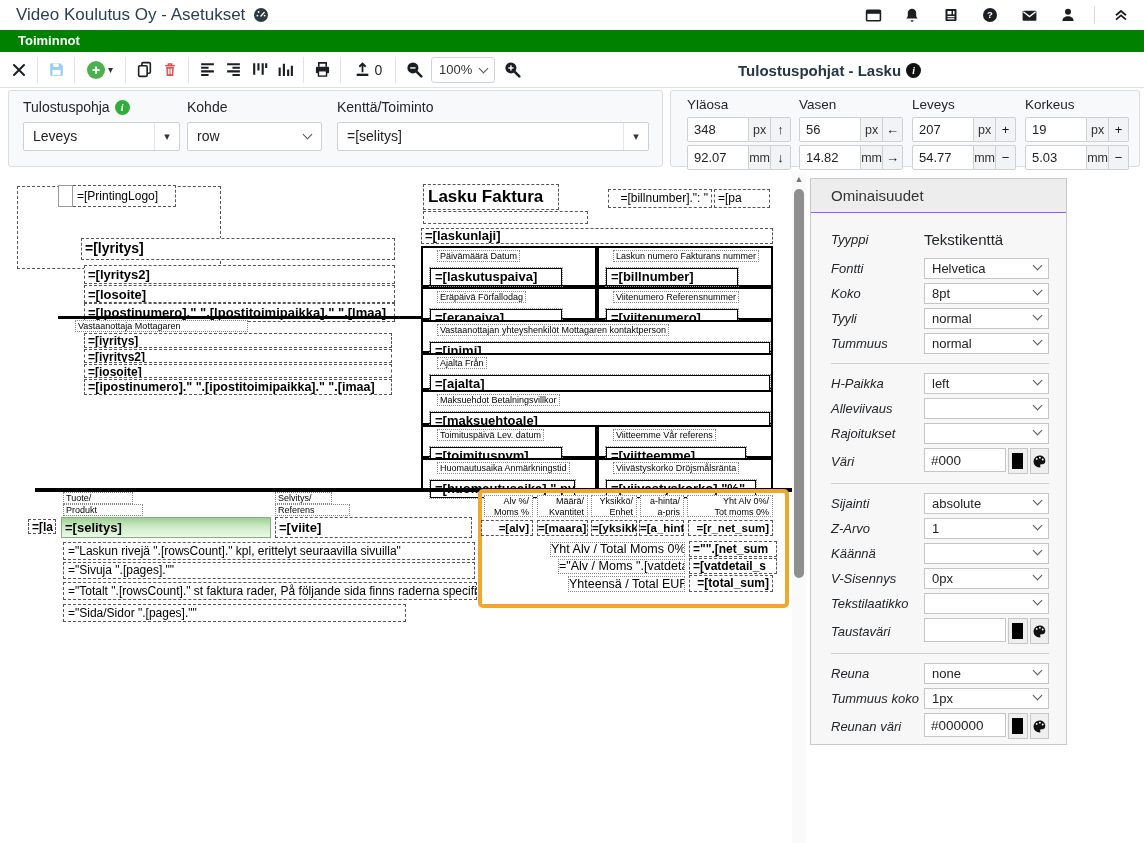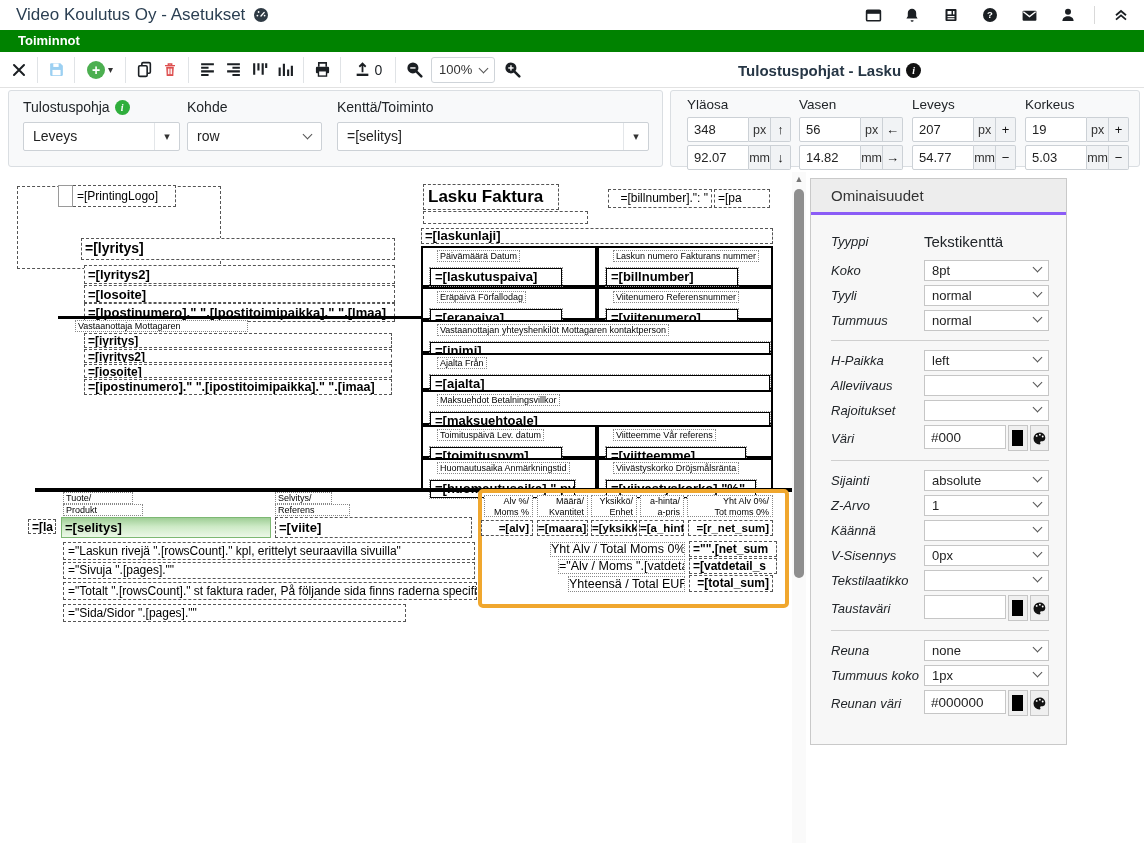--- a/index.html
+++ b/index.html
@@ -71,21 +71,21 @@
   .amt{z-index:6;}
 
   
   .cscroll{position:absolute;left:792px;top:172px;width:14px;height:671px;background:#fafafa;}
   .cscroll .arr{color:#777;font-size:9px;text-align:center;line-height:14px;}
   .cscroll .thumb{position:absolute;left:2px;top:17px;width:10px;height:389px;background:#8f8f8f;border-radius:5px;}
 
   
   .props{position:absolute;left:810px;top:178px;width:257px;height:567px;background:#f7f7f7;
          border:1px solid #c9c9c9;box-sizing:border-box;}
-  .props-h{height:33px;background:#ededed;border-bottom:3px solid #8b5cf6;font-size:15px;color:#333;
+  .props-h{height:33px;background:#ededed;border-bottom:1px solid #8b5cf6;font-size:15px;color:#333;
            line-height:33px;padding-left:20px;}
   .pbody{padding:14px 17px 0 20px;}
   .prow{display:flex;align-items:center;height:21px;margin-bottom:4px;}
   .prow .plab{font-size:13px;color:#212529;flex:1;font-style:italic;}
   .psel{position:relative;width:125px;height:21px;background:#fff;border:1px solid #c6c6c6;font-size:13px;
         line-height:19px;padding:0 18px 0 7px;color:#222;box-sizing:border-box;overflow:hidden;}
   .psel .chev{position:absolute;right:7px;top:6px;}
   .pdiv{border-top:1px solid #cfcfcf;margin:9px 0 9px 0;}
   .ptype{font-size:15px;color:#212529;width:125px;}
   .prow-c{height:26px;}
@@ -469,20 +469,24 @@
 <div class="props">
   <div class="props-h">Ominaisuudet</div>
   <div class="pbody">
 
     <div class="prow" style="height:24px;margin-bottom:7px;">
       <span class="plab">Tyyppi</span>
       <span class="ptype">Tekstikenttä</span>
     </div>
 
     <div class="prow">
+      <span class="plab">Fontti</span>
+      <span class="psel"><span>Helvetica</span><span class="chev"></span></span>
+    </div>
+    <div class="prow">
       <span class="plab">Koko</span>
       <span class="psel"><span>8pt</span><span class="chev"></span></span>
     </div>
     <div class="prow">
       <span class="plab">Tyyli</span>
       <span class="psel"><span>normal</span><span class="chev"></span></span>
     </div>
     <div class="prow">
       <span class="plab">Tummuus</span>
       <span class="psel"><span>normal</span><span class="chev"></span></span>

